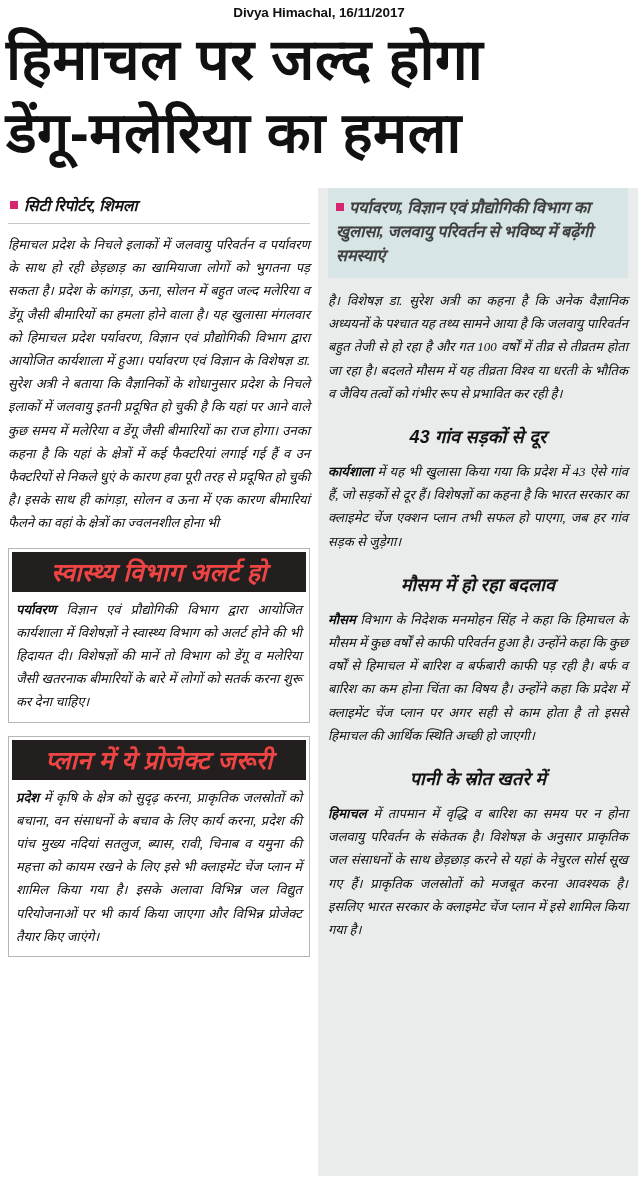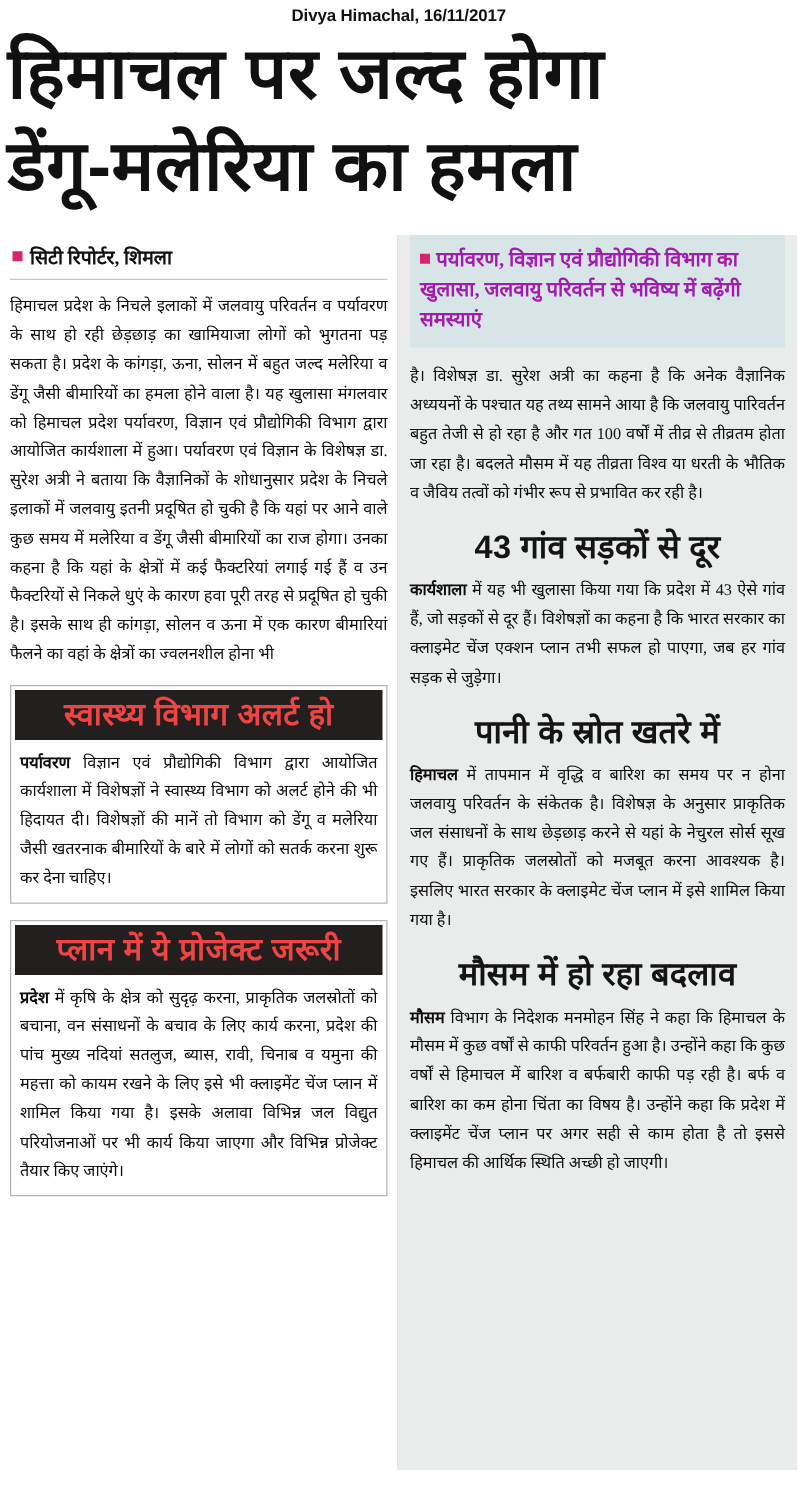--- a/index.html
+++ b/index.html
@@ -50,20 +50,21 @@
   }
   .headline-line.l2 { font-size:56px; }
 
   
   .columns {
     position:relative;
     display:flex;
     align-items:stretch;
     margin-top:18px;
     height:988px;
+    font-style:italic;
   }
   .col-left {
     width:318px;
     background:#ffffff;
     padding:0 8px 0 8px;
     position:relative;
   }
   .col-right {
     width:320px;
     background:#e9ecea;
@@ -115,21 +116,21 @@
   .teaser {
     background:#d8e5e6;
     padding:8px 10px 10px 8px;
     margin-bottom:11px;
   }
   .teaser-text {
     font-family:"Liberation Serif", serif;
     font-weight:bold;
     font-size:16.2px;
     line-height:24px;
-    color:#a21caf;
+    color:#404040;
     text-align:left;
   }
   .teaser-text .sq-bullet { margin-right:5px; vertical-align:2px; }
 
   
   .boxed-section {
     border:1px solid #b5b5b5;
     margin-top:13px;
     background:#fff;
   }
@@ -146,21 +147,21 @@
     white-space:nowrap;
   }
   .boxed-body {
     padding:6px 7px 8px 7px;
   }
 
   
   .rt-heading {
     font-family:"Liberation Sans", sans-serif;
     font-weight:bold;
-    font-size:26px;
+    font-size:18px;
     line-height:38px;
     color:#141414;
     text-align:center;
     margin:13px 0 4px 0;
     letter-spacing:0.2px;
     white-space:nowrap;
   }
   .rt-block { margin-bottom:2px; }
 </style>
 </head>
@@ -217,28 +218,28 @@
       <div class="body-text">है। विशेषज्ञ डा. सुरेश अत्री का कहना है कि अनेक वैज्ञानिक अध्ययनों के पश्चात यह तथ्य सामने आया है कि जलवायु पारिवर्तन बहुत तेजी से हो रहा है और गत 100 वर्षों में तीव्र से तीव्रतम होता जा रहा है। बदलते मौसम में यह तीव्रता विश्व या धरती के भौतिक व जैविय तत्वों को गंभीर रूप से प्रभावित कर रही है।</div>
 
       <div class="rt-block">
         <div class="rt-heading">43 गांव सड़कों से दूर</div>
         <div class="body-text">
           <b>कार्यशाला</b><span> में यह भी खुलासा किया गया कि प्रदेश में 43 ऐसे गांव हैं, जो सड़कों से दूर हैं। विशेषज्ञों का कहना है कि भारत सरकार का क्लाइमेट चेंज एक्शन प्लान तभी सफल हो पाएगा, जब हर गांव सड़क से जुड़ेगा।</span>
         </div>
       </div>
 
       <div class="rt-block">
+        <div class="rt-heading">मौसम में हो रहा बदलाव</div>
+        <div class="body-text">
+          <b>मौसम</b><span> विभाग के निदेशक मनमोहन सिंह ने कहा कि हिमाचल के मौसम में कुछ वर्षों से काफी परिवर्तन हुआ है। उन्होंने कहा कि कुछ वर्षों से हिमाचल में बारिश व बर्फबारी काफी पड़ रही है। बर्फ व बारिश का कम होना चिंता का विषय है। उन्होंने कहा कि प्रदेश में क्लाइमेंट चेंज प्लान पर अगर सही से काम होता है तो इससे हिमाचल की आर्थिक स्थिति अच्छी हो जाएगी।</span>
+        </div>
+      </div>
+
+      <div class="rt-block">
         <div class="rt-heading">पानी के स्रोत खतरे में</div>
         <div class="body-text">
           <b>हिमाचल</b><span> में तापमान में वृद्धि व बारिश का समय पर न होना जलवायु परिवर्तन के संकेतक है। विशेषज्ञ के अनुसार प्राकृतिक जल संसाधनों के साथ छेड़छाड़ करने से यहां के नेचुरल सोर्स सूख गए हैं। प्राकृतिक जलस्रोतों को मजबूत करना आवश्यक है। इसलिए भारत सरकार के क्लाइमेट चेंज प्लान में इसे शामिल किया गया है।</span>
         </div>
       </div>
 
-      <div class="rt-block">
-        <div class="rt-heading">मौसम में हो रहा बदलाव</div>
-        <div class="body-text">
-          <b>मौसम</b><span> विभाग के निदेशक मनमोहन सिंह ने कहा कि हिमाचल के मौसम में कुछ वर्षों से काफी परिवर्तन हुआ है। उन्होंने कहा कि कुछ वर्षों से हिमाचल में बारिश व बर्फबारी काफी पड़ रही है। बर्फ व बारिश का कम होना चिंता का विषय है। उन्होंने कहा कि प्रदेश में क्लाइमेंट चेंज प्लान पर अगर सही से काम होता है तो इससे हिमाचल की आर्थिक स्थिति अच्छी हो जाएगी।</span>
-        </div>
-      </div>
-
     </div>
   </div>
 </div>
 
 </body></html>

